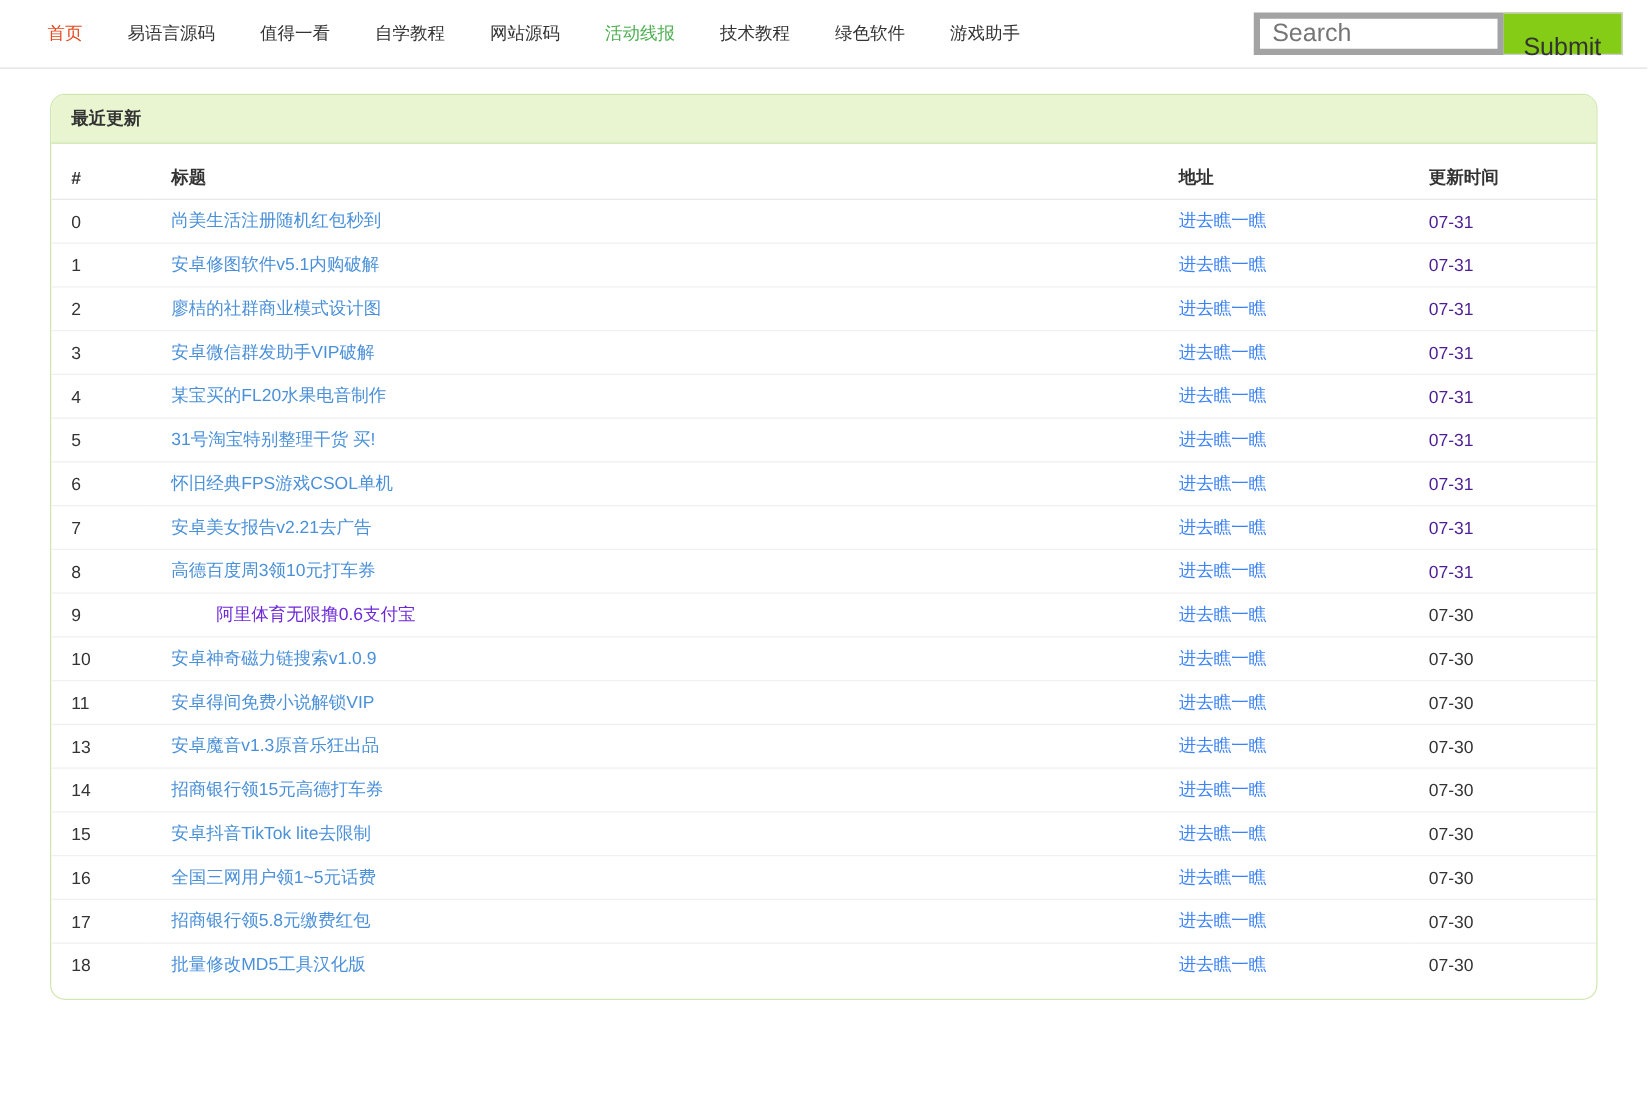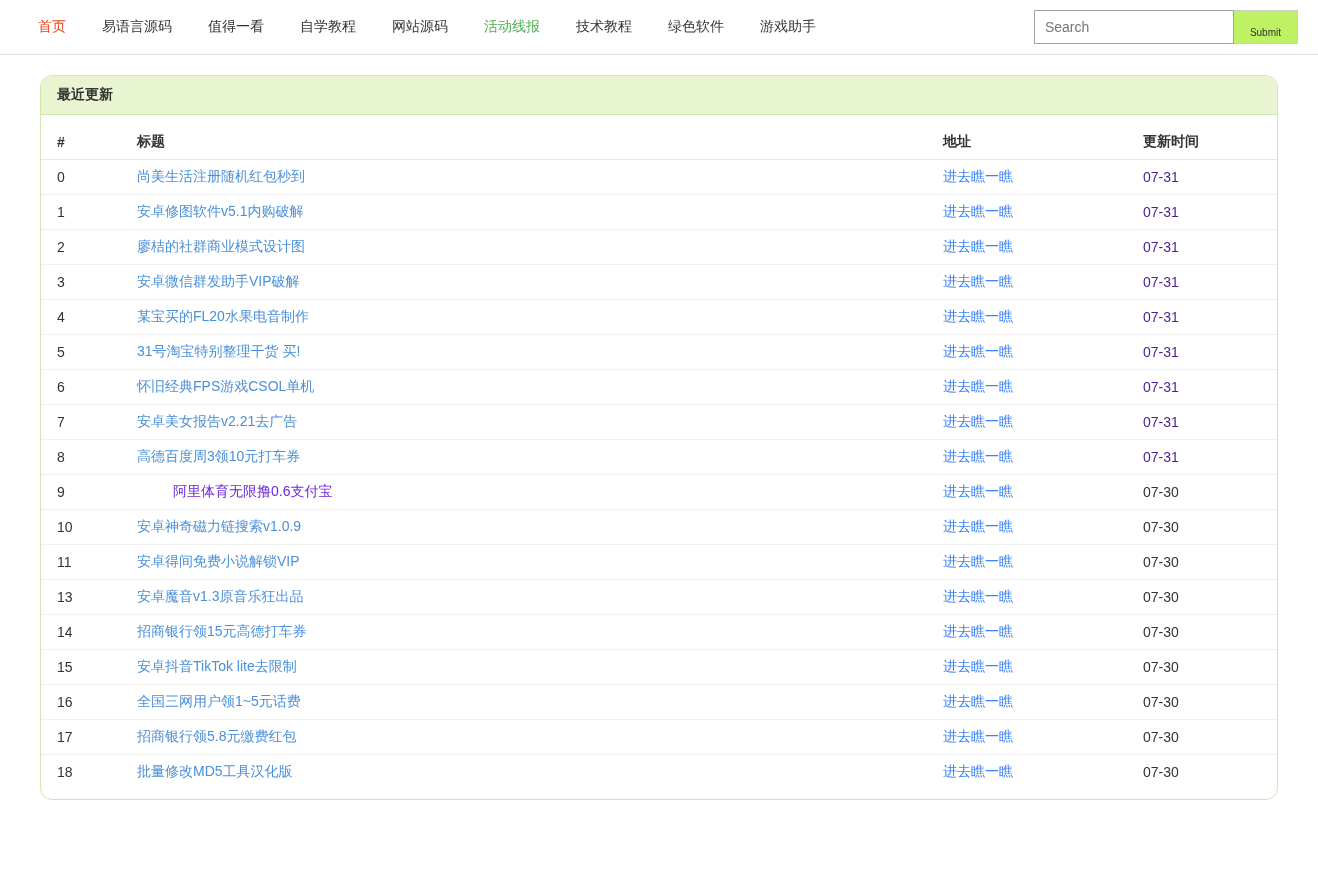--- a/index.html
+++ b/index.html
@@ -5,22 +5,22 @@
     * { margin: 0; padding: 0; box-sizing: border-box; }
     body { font-family: "Microsoft YaHei", Arial, sans-serif; font-size: 14px; background: #fff; color: #333; }
 
     
     .header { border-bottom: 1px solid #e0e0e0; padding: 0 20px; display: flex; align-items: center; height: 55px; }
     .nav { display: flex; gap: 0; flex: 1; }
     .nav-item { padding: 0 18px; height: 55px; display: flex; align-items: center; cursor: pointer; color: #333; text-decoration: none; font-size: 14px; white-space: nowrap; }
     .nav-item.active { color: #e8441a; }
     .nav-item.highlight { color: #4CAF50; }
     .search-area { display: flex; align-items: center; margin-left: auto; gap: 0; }
-    .search-input { width: 200px; height: 34px; border: 1px solid #a3a3a3; padding: 0 10px; outline: none; font-size: 14px; color: #999; }
-    .search-btn { height: 34px; padding: 16px 16px; background: #bef264; border: 1px solid #ccc; border-left: none; cursor: pointer; font-size: 10px; color: #333; }
+    .search-input { width: 200px; height: 34px; border: 5px solid #a3a3a3; padding: 0 10px; outline: none; font-size: 20px; color: #999; }
+    .search-btn { height: 34px; padding: 16px 16px; background: #84cc16; border: 1px solid #ccc; border-left: none; cursor: pointer; font-size: 20px; color: #333; }
 
     
     .main { padding: 20px 40px; }
 
     
     .section-box { border: 1px solid #d0e8b0; border-radius: 12px; overflow: hidden; }
     .section-header { background: #e8f5d0; padding: 10px 16px; font-size: 14px; font-weight: bold; color: #333; border-bottom: 1px solid #d0e8b0; }
 
     
     .table-wrap { padding: 10px 0; }

